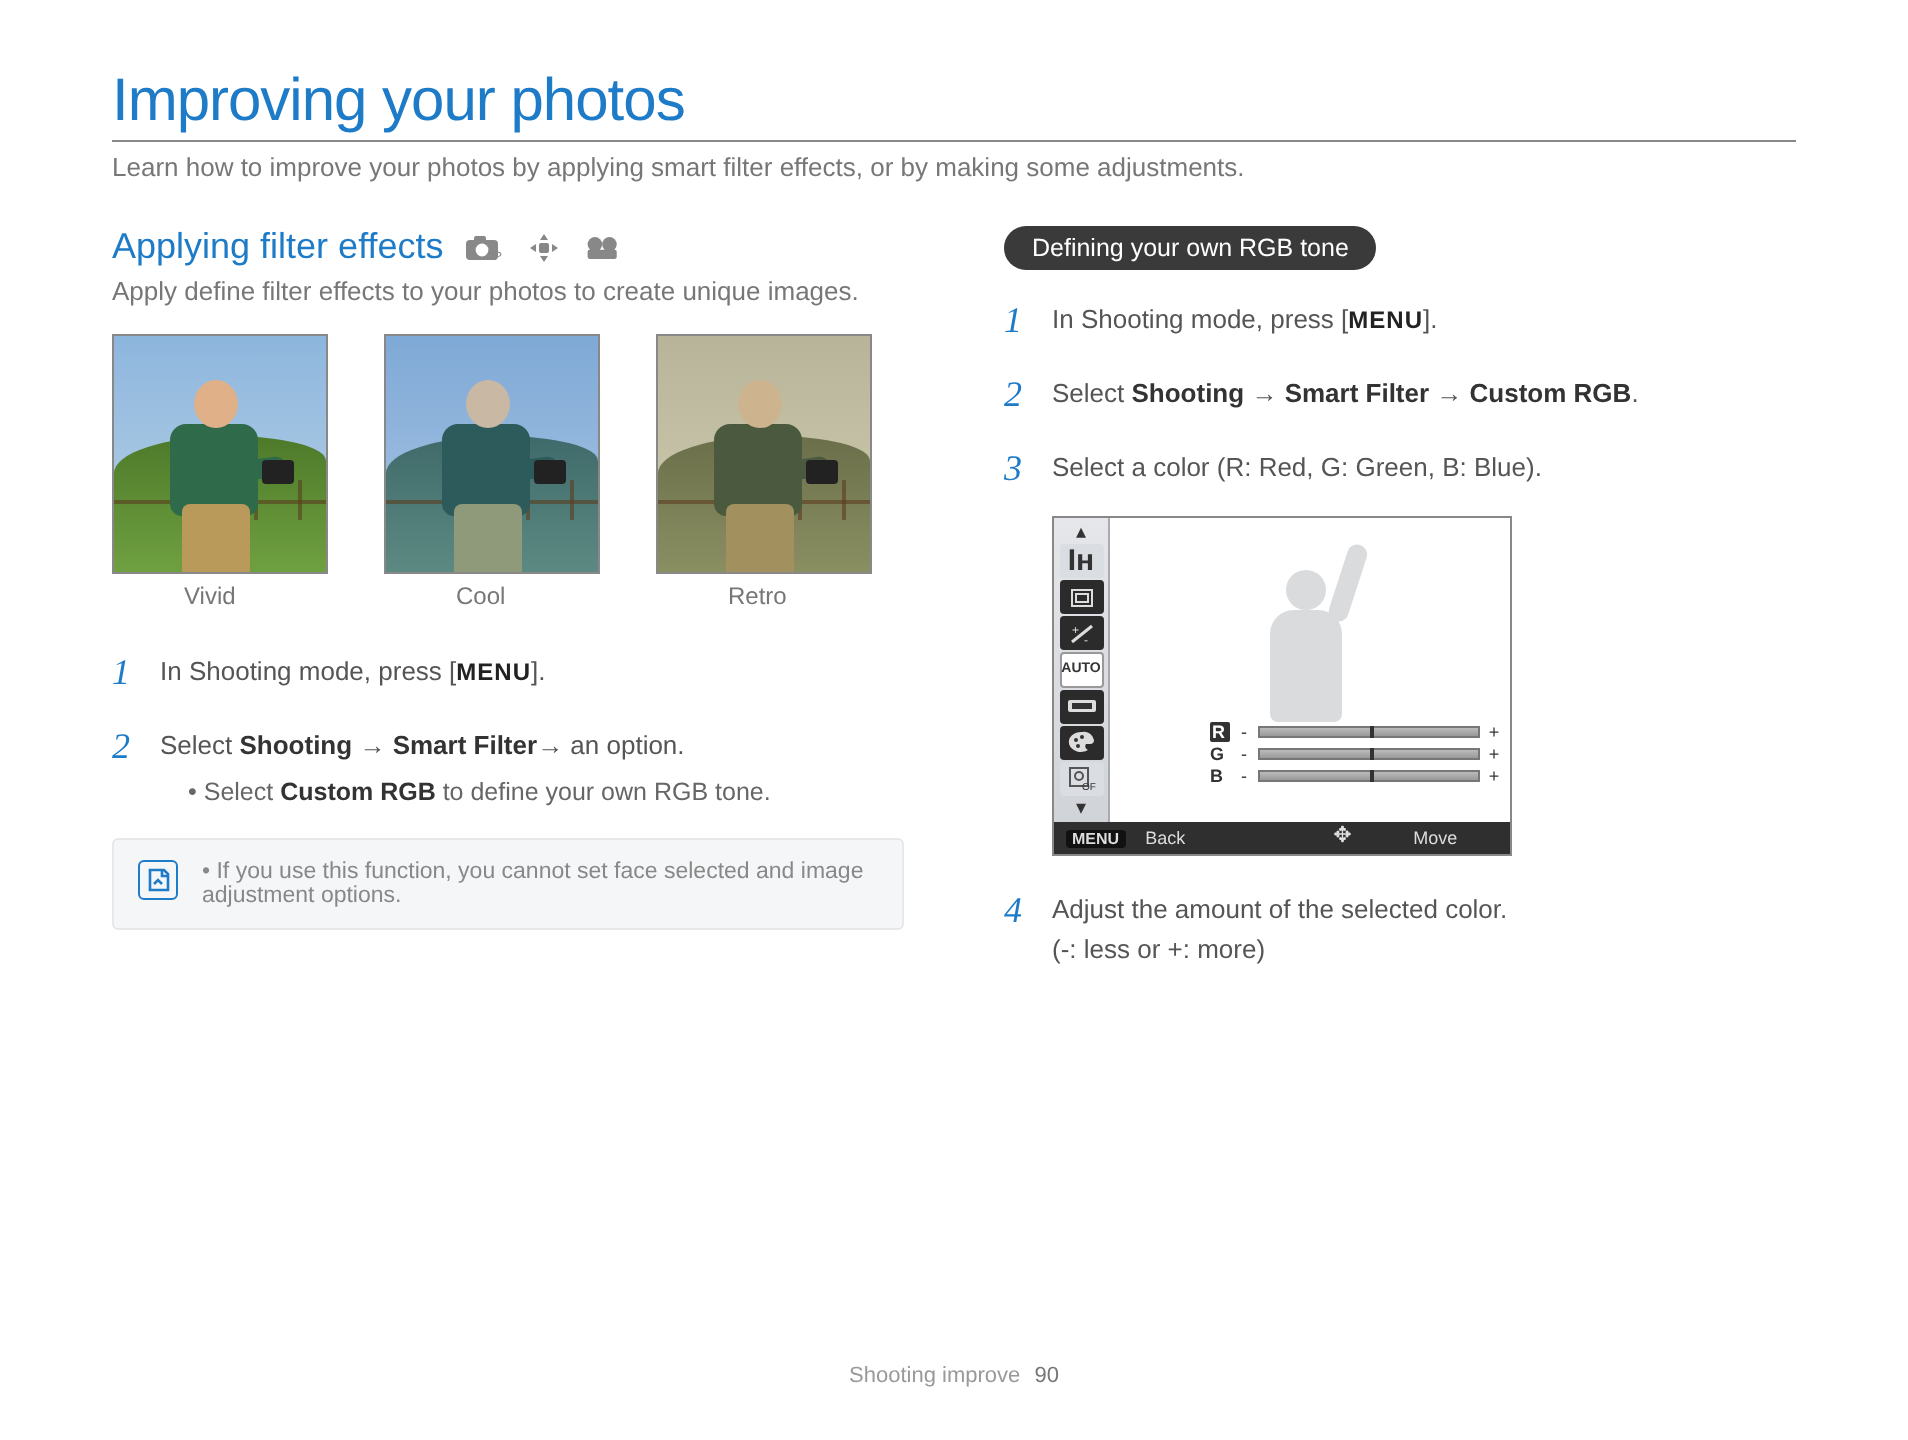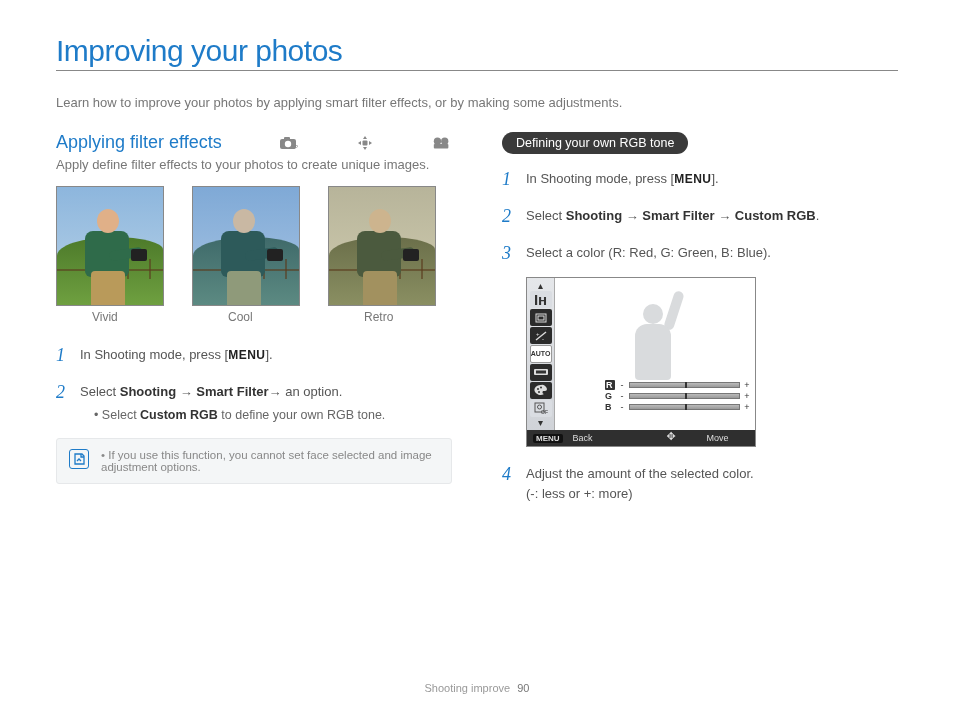--- a/index.html
+++ b/index.html
@@ -18,35 +18,34 @@
     font-size: 30px;
     font-weight: 400;
     letter-spacing: -0.5px;
   }
   .hr {
     border: none;
     border-top: 1px solid #888;
     margin-top: 2px;
   }
   .page-intro {
-    margin-top: 24px;
+    margin-top: 5px;
     color: #777;
     font-size: 13px;
   }
   .columns {
     display: flex;
     gap: 50px;
     margin-top: 22px;
   }
   .col { flex: 1; }
   .section-header {
     display: flex;
     align-items: center;
     gap: 10px;
-    justify-content: space-between;
   }
   .section-title {
     color: #1e7bc8;
     font-size: 18px;
     font-weight: 400;
   }
   .mode-icon {
     width: 20px; height: 16px;
     display: inline-flex; align-items: center; justify-content: center;
     color: #888;

